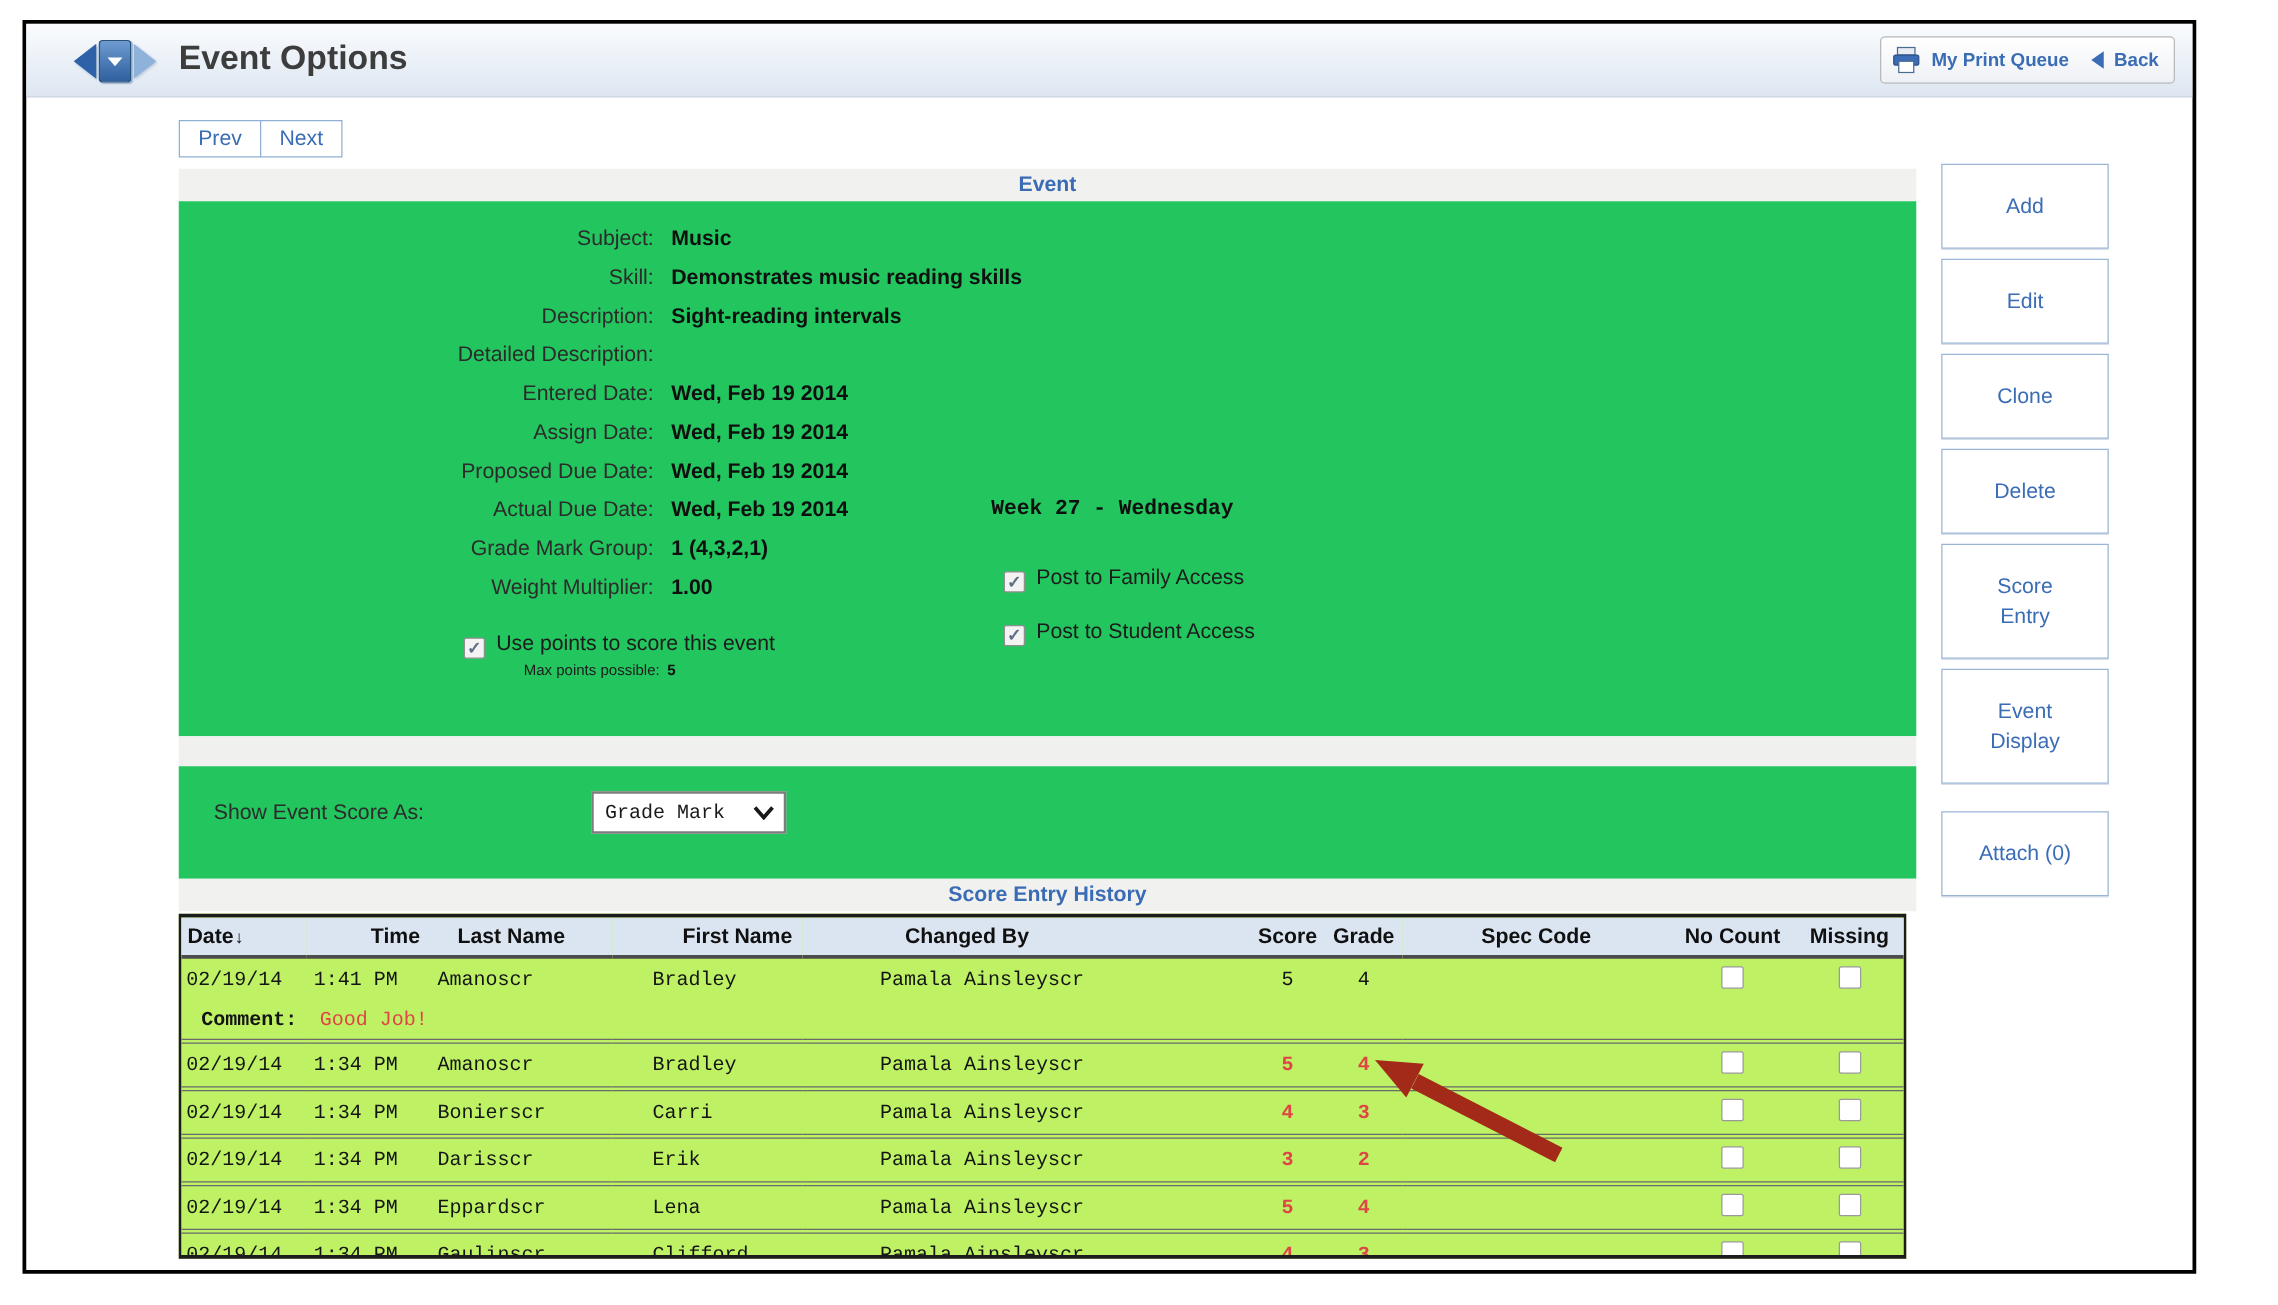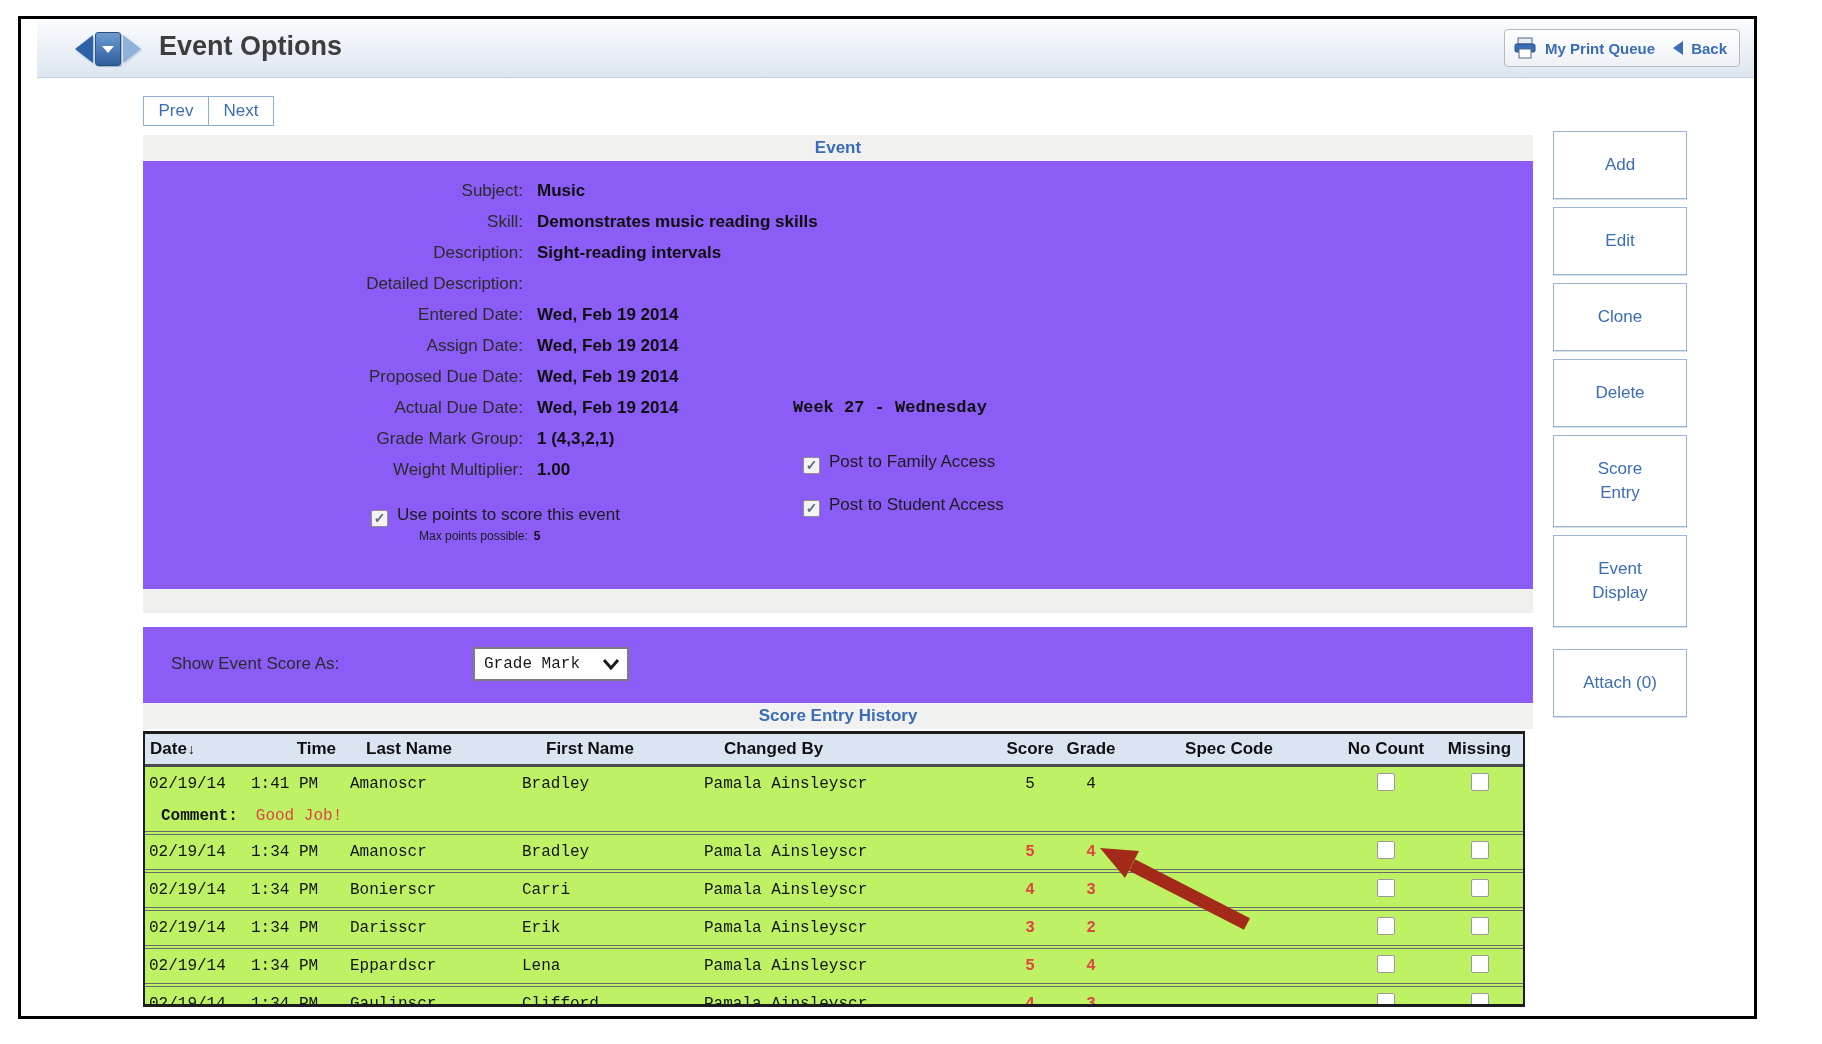--- a/index.html
+++ b/index.html
@@ -1,21 +1,21 @@
 <!DOCTYPE html>
 <html><head>
 <meta charset="utf-8">
 <style>
   html,body{margin:0;padding:0;background:#fff;width:1822px;height:1044px;overflow:hidden;
     font-family:"Liberation Sans",sans-serif;}
   .window{position:absolute;left:18px;top:16px;width:1739px;height:1003px;border:3px solid #000;
     background:#fff;box-sizing:border-box;overflow:hidden;}
 
   
-  .titlebar{position:absolute;left:16px;top:0;right:0;height:58px;
+  .titlebar{position:absolute;left:0;top:0;right:0;height:58px;
     background:linear-gradient(#fafcfe,#dde6f1);border-bottom:1px solid #c2cfdf;}
   .navcluster{position:absolute;left:38px;top:13px;display:flex;align-items:center;}
   .tri-left{width:0;height:0;border-top:14px solid transparent;border-bottom:14px solid transparent;
     border-right:18px solid #2e62a8;filter:drop-shadow(1px 1px 1px #9fb4cd);}
   .navsquare{width:24px;height:32px;margin:0 2px;border-radius:3px;
     background:linear-gradient(#6d9bd0,#2f5f9e);border:1px solid #27507f;
     display:flex;align-items:center;justify-content:center;box-shadow:1px 1px 1px #9fb4cd;}
   .chev-down{width:0;height:0;border-left:6px solid transparent;border-right:6px solid transparent;
     border-top:7px solid #fff;}
   .tri-right{width:0;height:0;border-top:14px solid transparent;border-bottom:14px solid transparent;
@@ -32,24 +32,24 @@
   .pager{position:absolute;left:122px;top:77px;display:flex;}
   .pbtn{width:66px;height:30px;background:#fff;border:1px solid #8fb0d4;color:#3a6db5;
     font-size:17px;display:flex;align-items:center;justify-content:center;cursor:pointer;box-sizing:border-box;}
   .pbtn+.pbtn{margin-left:-1px;}
 
   
   .secbar{position:absolute;left:122px;width:1390px;height:26px;background:#f1f1ef;
     text-align:center;font-size:17px;font-weight:bold;color:#3a6cb5;line-height:26px;}
   .bar-event{top:116px;}
   .bar-history{top:684px;}
-  .panel{position:absolute;left:122px;width:1390px;background:#8b5cf6;box-sizing:border-box;}
+  .panel{position:absolute;left:122px;width:1390px;background:#22c55e;box-sizing:border-box;}
   .panel1{top:142px;height:428px;padding-top:14px;}
   .grayband{position:absolute;left:122px;top:570px;width:1390px;height:24px;background:#f0f0ee;}
-  .panel2{top:608px;height:90px;}
+  .panel2{top:594px;height:90px;}
 
   .frow{position:relative;height:31px;line-height:31px;font-size:17px;}
   .flabel{display:inline-block;width:380px;text-align:right;color:#2b2b2b;}
   .fvalue{font-weight:bold;color:#0f0f0f;margin-left:14px;}
   .fextra{position:absolute;left:650px;font-weight:bold;color:#0f0f0f;font-family:Liberation Mono, monospace;}
 
   .cb{display:inline-flex;width:17px;height:17px;box-sizing:border-box;border:1px solid #909090;
     background:#fff;border-radius:2px;align-items:center;justify-content:center;
     font-size:14px;font-weight:bold;color:#5d6f85;vertical-align:-3px;cursor:pointer;}
   .cb.checked{background:#f3f3f3;}

